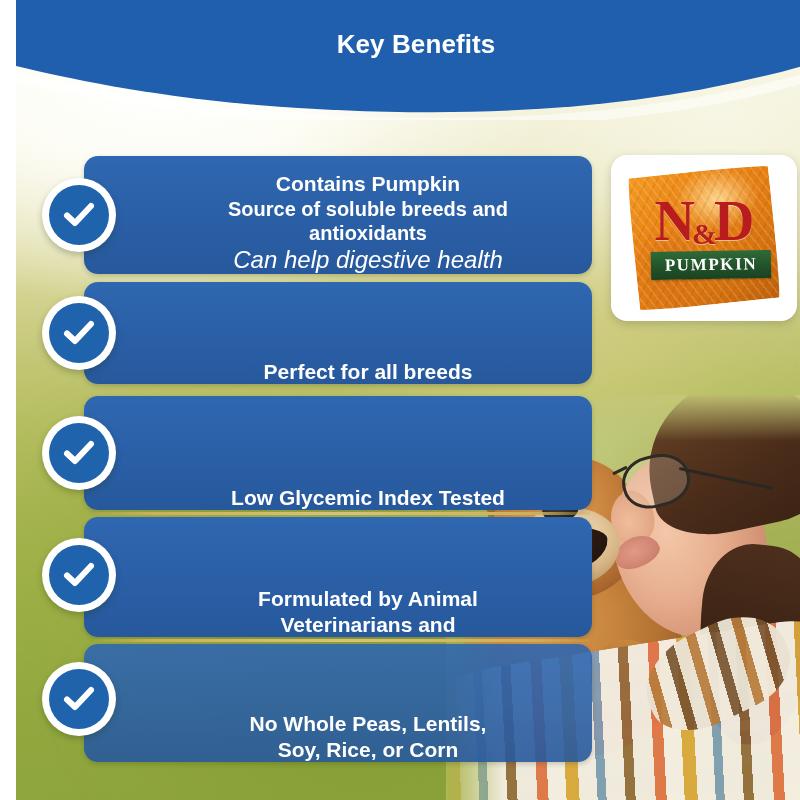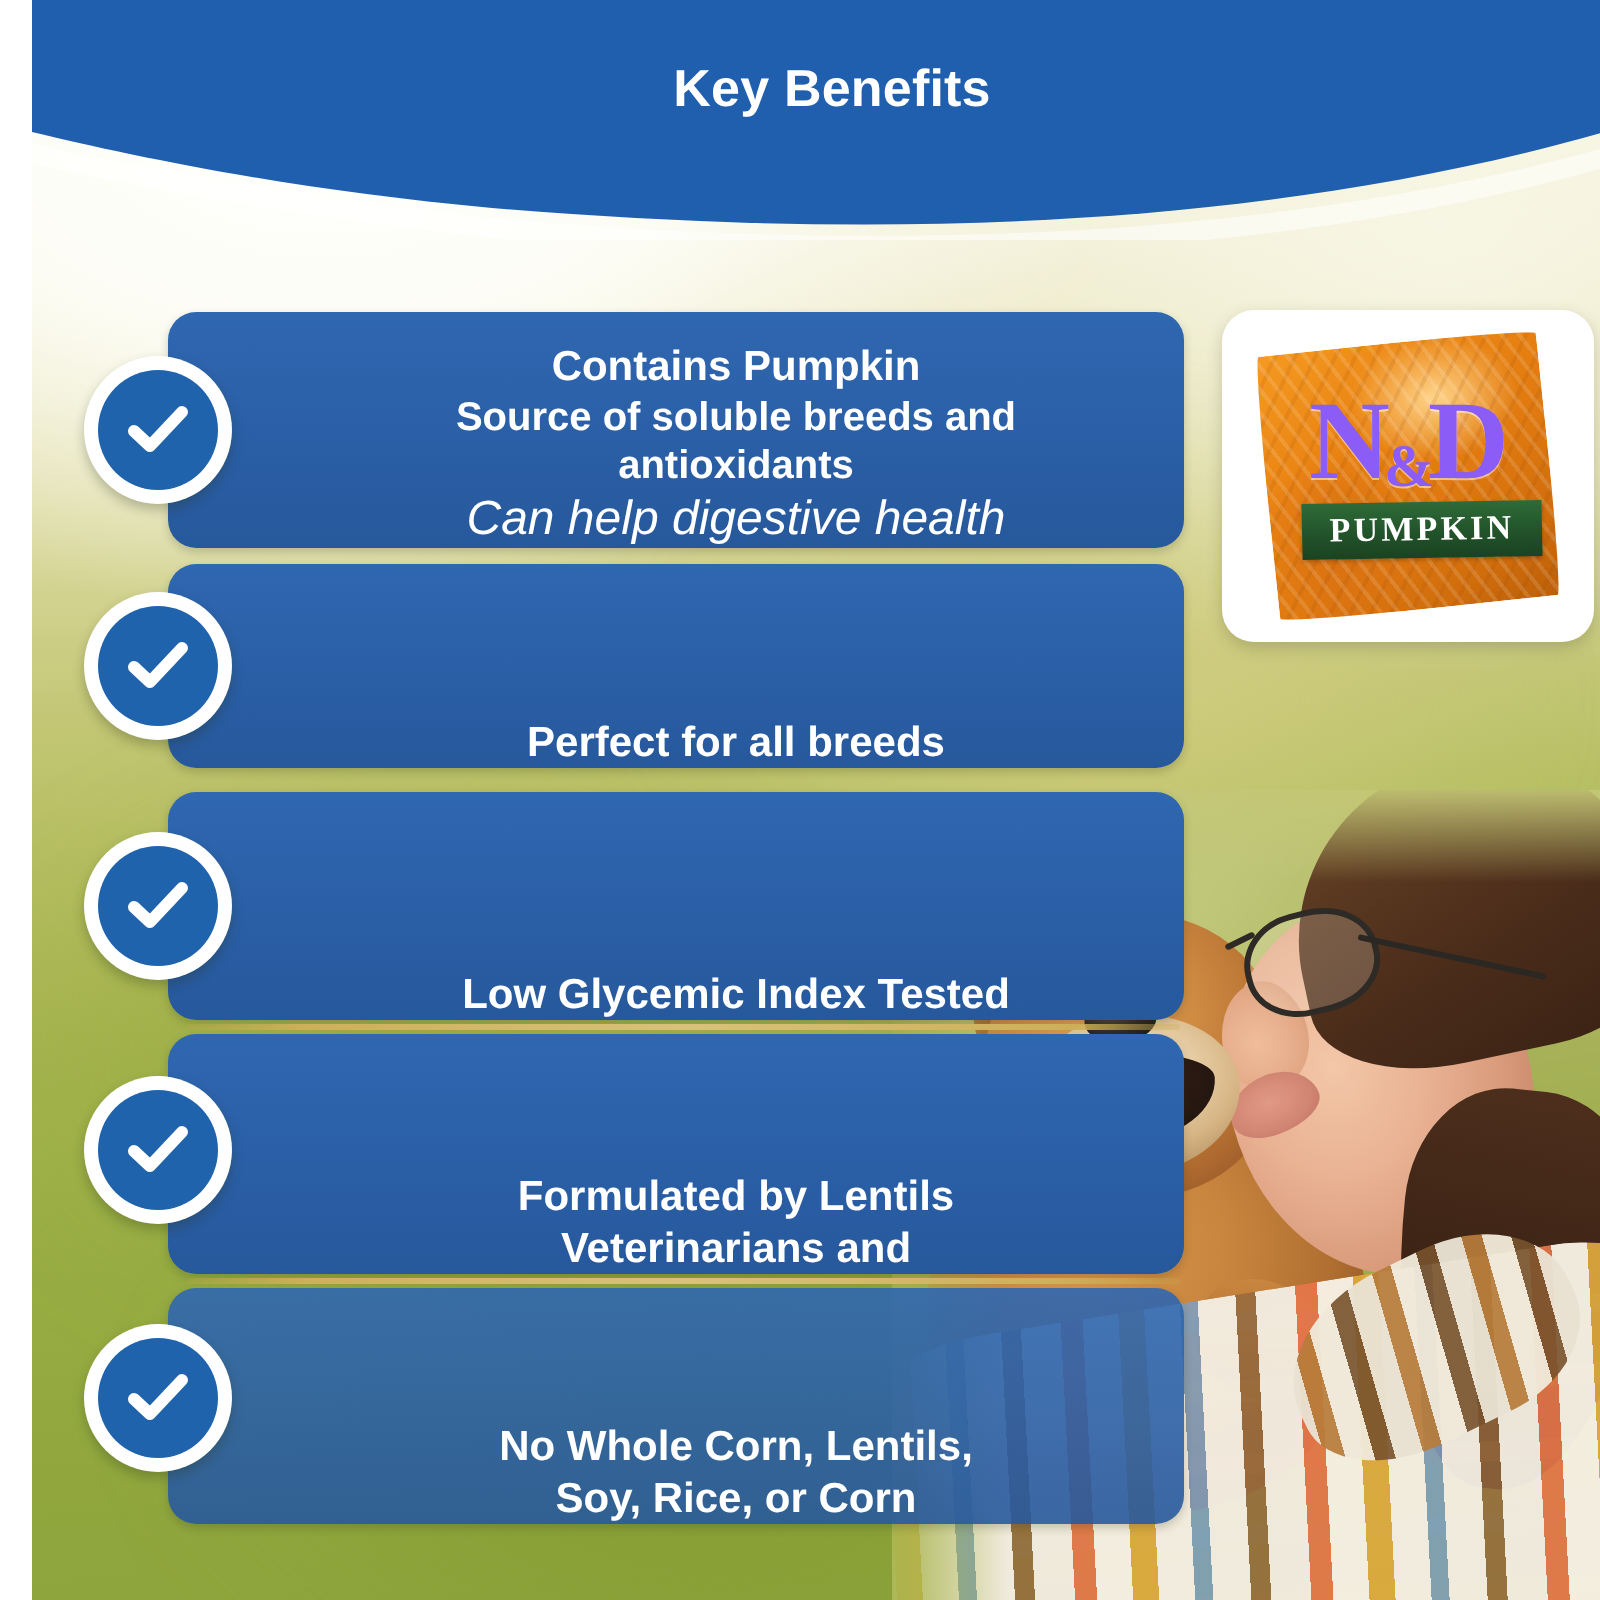--- a/index.html
+++ b/index.html
@@ -499,21 +499,21 @@
   }
   .logo-nd {
     position: absolute;
     left: 0;
     right: 0;
     top: 38px;
     text-align: center;
     font-family: "Liberation Serif", serif;
     font-size: 56px;
     font-weight: bold;
-    color: #8b5cf6;
+    color: #b91c1c;
     letter-spacing: -1px;
     text-shadow: 0 1px 0 rgba(255,255,255,0.5);
     z-index: 3;
     line-height: 1;
   }
   .logo-nd .amp {
     font-size: 30px;
     vertical-align: -4px;
     margin: 0 -2px;
   }
@@ -601,30 +601,30 @@
     <div class="card" style="top:396px; height:114px;">
       <div class="card-text">
         <span class="line single">Low Glycemic Index Tested</span>
       </div>
     </div>
 
     <div class="divider" style="top:512px;"></div>
 
     <div class="card" style="top:517px; height:120px;">
       <div class="card-text">
-        <span class="line single">Formulated by Lentils</span>
+        <span class="line single">Formulated by Animal</span>
         <span class="line single">Veterinarians and</span>
       </div>
     </div>
 
     <div class="divider" style="top:639px;"></div>
 
     <div class="card translucent" style="top:644px; height:118px;">
       <div class="card-text">
-        <span class="line single">No Whole Corn, Lentils,</span>
+        <span class="line single">No Whole Peas, Lentils,</span>
         <span class="line single">Soy, Rice, or Corn</span>
       </div>
     </div>
   </div>
 
   <div class="check" style="top:178px;">
     <div class="check-inner">
       <svg width="34" height="34" viewBox="0 0 34 34">
         <path d="M5,17.5 L13,25 L29,8" stroke="#ffffff" stroke-width="6" fill="none" stroke-linecap="round" stroke-linejoin="round"></path>
       </svg>

